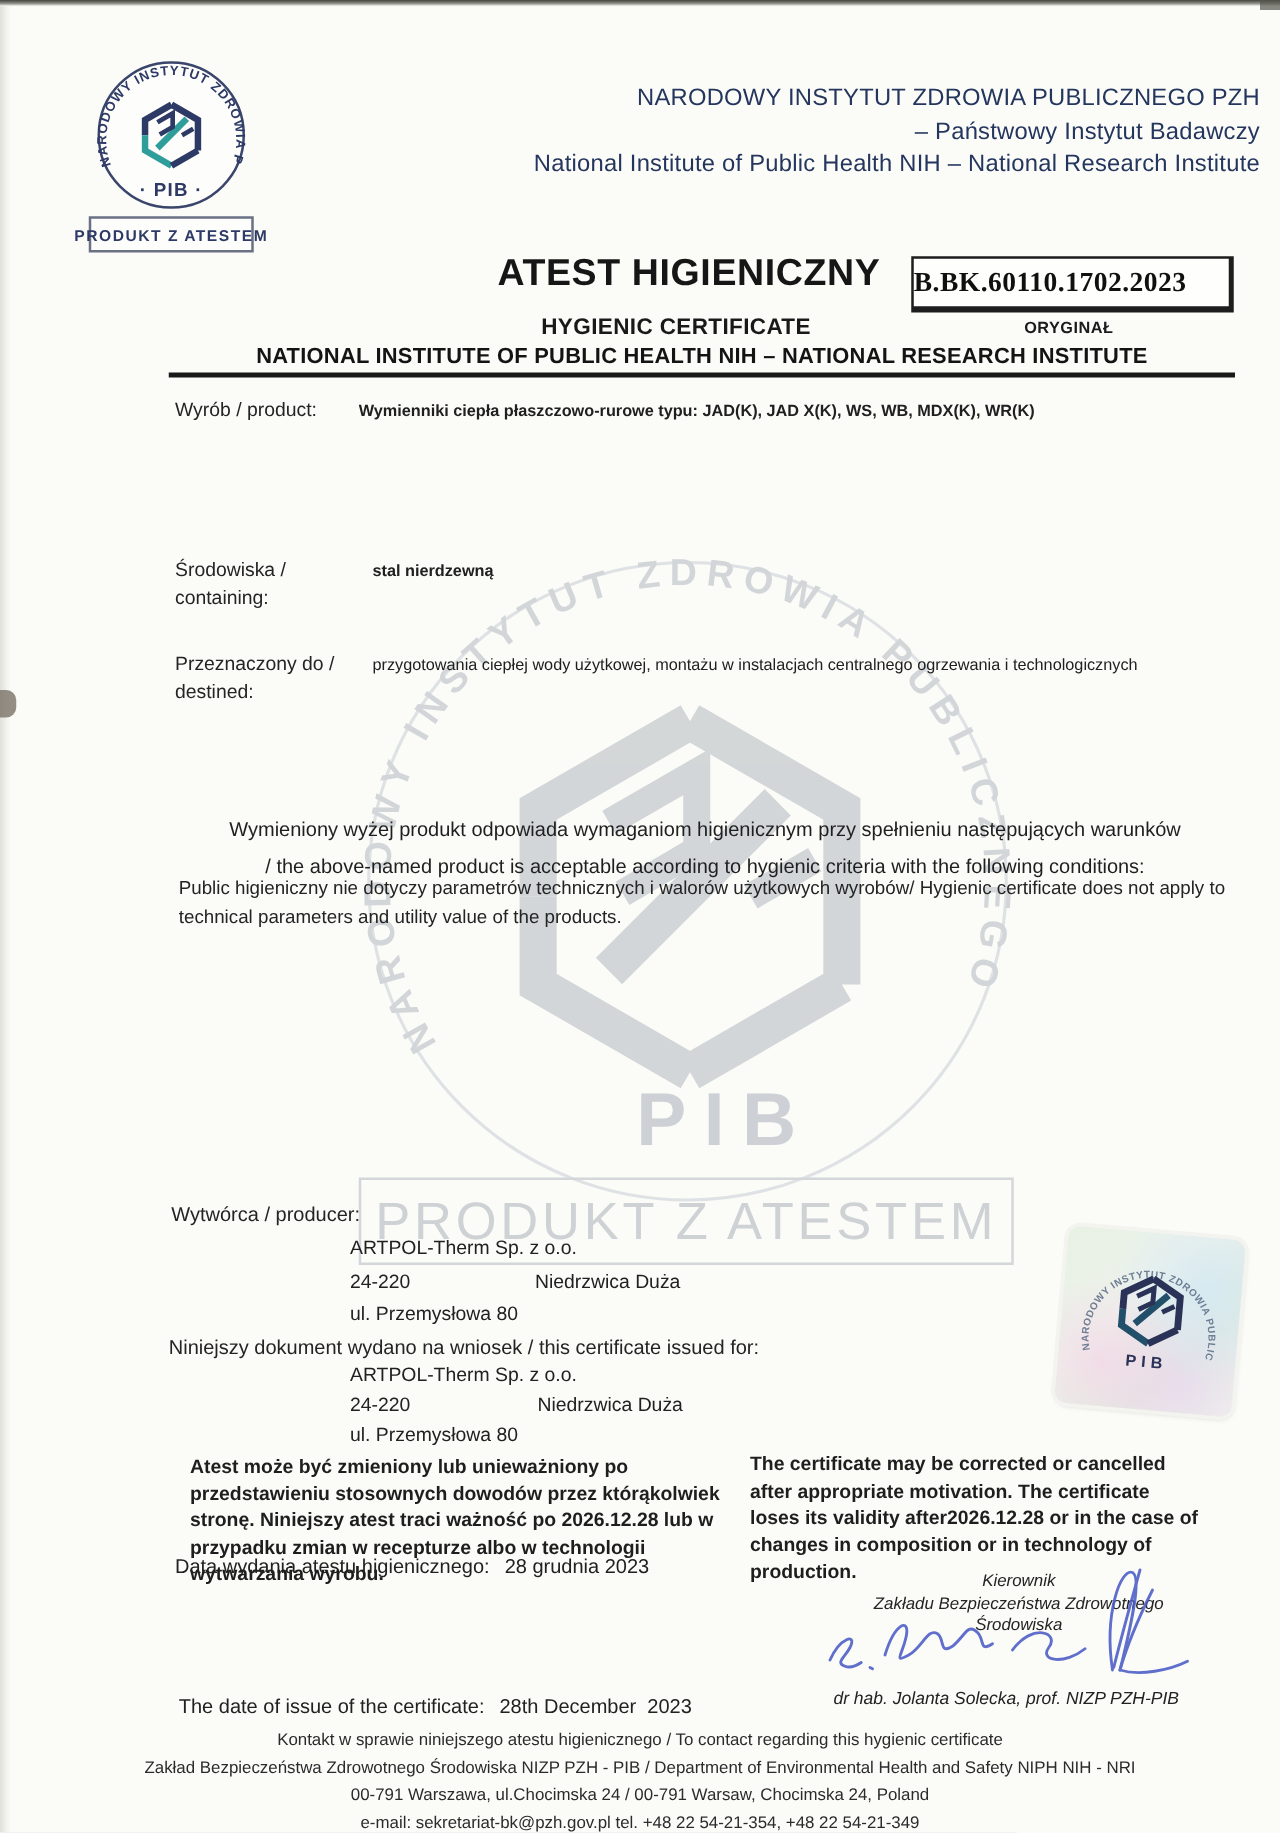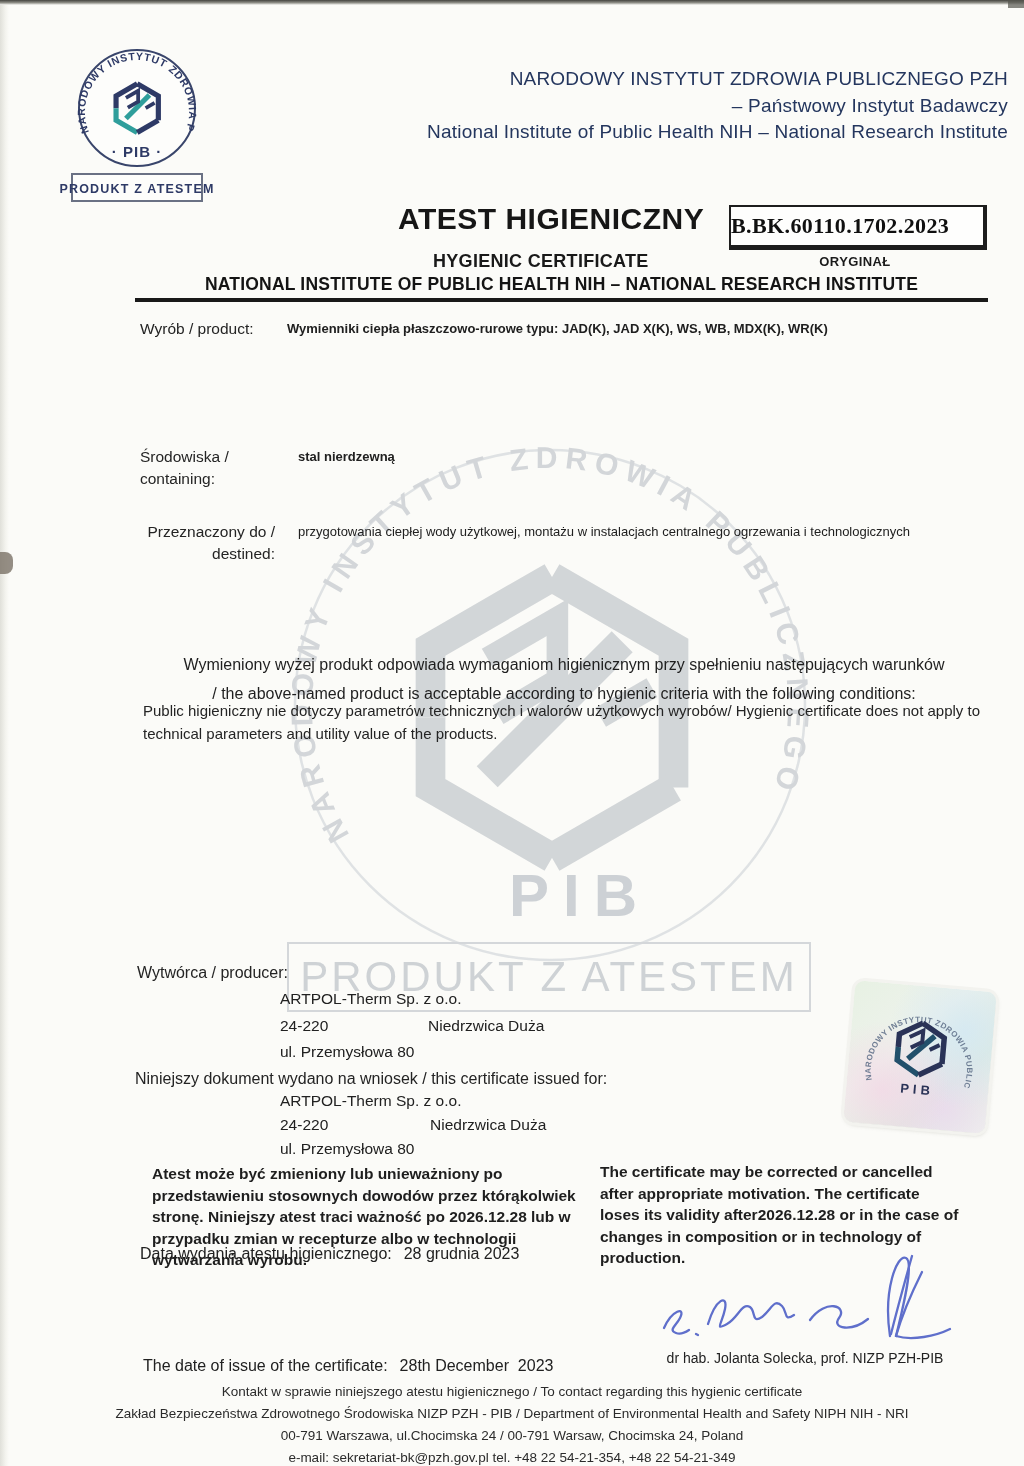--- a/index.html
+++ b/index.html
@@ -34,21 +34,21 @@
   .rule{left:135px;top:298px;width:853px;height:4px;background:#191919;}
 
   
   .lbl{font-size:15.5px;color:#242424;line-height:22px;}
   .val{font-size:13px;color:#202020;line-height:22px;}
   .bold{font-weight:bold;}
   .f-product-l{left:140px;top:318px;}
   .f-product-v{left:287px;top:318px;width:655px;}
   .f-cont-l{left:140px;top:446px;width:125px;}
   .f-cont-v{left:298px;top:446px;font-weight:bold;}
-  .f-dest-l{left:140px;top:521px;width:135px;text-align:right;}
+  .f-dest-l{left:140px;top:521px;width:135px;}
   .f-dest-v{left:298px;top:521px;width:655px;}
 
   .cond{left:140px;top:650px;width:848px;text-align:center;font-size:16px;line-height:29px;color:#1f1f1f;}
   .cond-note{left:143px;top:700px;width:838px;font-size:15px;line-height:22.5px;color:#242424;}
 
   
   .wm-svg{left:250px;top:428px;width:600px;height:545px;}
   .wm-box{left:287px;top:942px;width:520px;height:66px;border:2px solid #d4d7da;
     display:flex;align-items:center;justify-content:center;
     font-size:42px;letter-spacing:3px;color:#ced2d5;font-weight:500;white-space:nowrap;}
@@ -75,21 +75,21 @@
   
   .date-row{display:flex;font-size:16px;color:#212121;}
   .date1{left:140px;top:1245px;}
   .date2{left:143px;top:1309px;margin-top:48px;}
   .date-value{white-space:pre;margin-left:12px;}
 
   
   .sig-titles{left:665px;top:1256px;width:300px;text-align:center;
     font-style:italic;font-size:13.5px;line-height:17.5px;color:#242424;}
   .sig-svg{left:650px;top:1246px;width:310px;height:108px;}
-  .sig-name{left:638px;top:1350px;width:334px;text-align:center;font-size:14px;color:#222;}
+  .sig-name{left:638px;top:1350px;width:334px;text-align:center;font-style:italic;font-size:14px;color:#222;}
 
   
   .footer{left:52px;top:1381px;width:920px;text-align:center;font-size:13.5px;line-height:22px;color:#2b2b2b;}
   .footer div{white-space:nowrap;}
 
   
   .seal-svg{left:56px;top:44px;width:162px;height:205px;}
 
   
   .sticker{left:849px;top:986px;width:142px;height:142px;transform:rotate(5deg);
@@ -208,20 +208,25 @@
 
   <div class="abs date-row date1">
     <span>Data wydania atestu higienicznego:</span>
     <span class="date-value">28 grudnia 2023</span>
   </div>
   <div class="abs date-row date2">
     <span>The date of issue of the certificate:</span>
     <span class="date-value">28th December  2023</span>
   </div>
 
+  <div class="abs sig-titles">
+    <div>Kierownik</div>
+    <div>Zakładu Bezpieczeństwa Zdrowotnego</div>
+    <div>Środowiska</div>
+  </div>
   <svg class="abs sig-svg" viewBox="0 0 310 108">
     <g fill="none" stroke="#4a5cc5" stroke-width="2.3" stroke-linecap="round" opacity=".88">
       <path d="M14,82 C22,64 36,60 30,72 C26,80 18,84 26,87 C31,89 36,86 39,84"></path>
       <path d="M46,88 l2,1"></path>
       <path d="M58,78 C66,52 78,48 75,63 C72,78 64,85 77,78 C88,72 92,56 100,61 C106,65 101,78 112,71 C122,63 124,52 132,60 C138,66 133,76 144,69"></path>
       <path d="M160,74 C176,52 198,60 189,72 C181,83 202,86 218,73"></path>
       <path d="M240,90 C233,44 247,8 256,12 C264,16 254,58 246,90"></path>
       <path d="M262,10 C253,42 245,72 241,88"></path>
       <path d="M272,26 C259,52 250,76 246,90"></path>
       <path d="M246,90 C262,95 286,90 300,83"></path>

